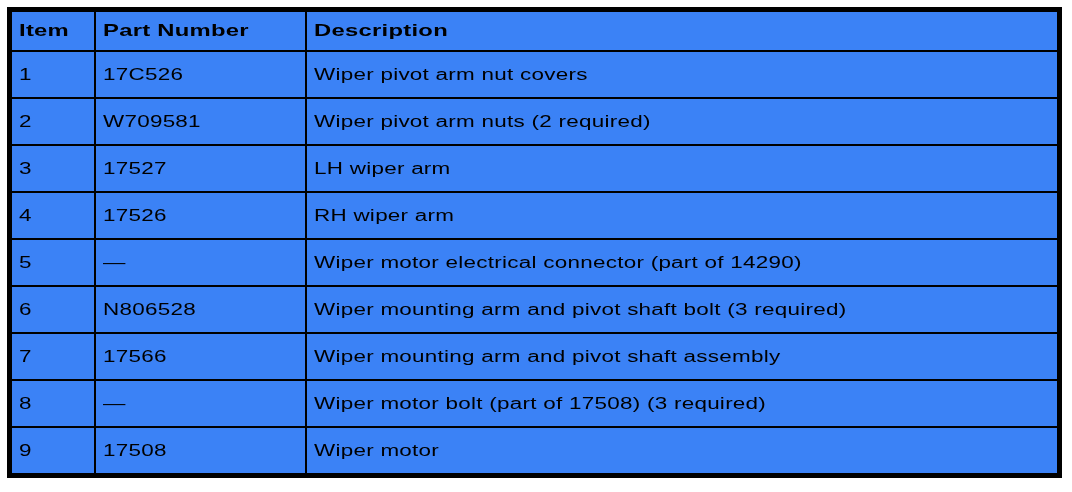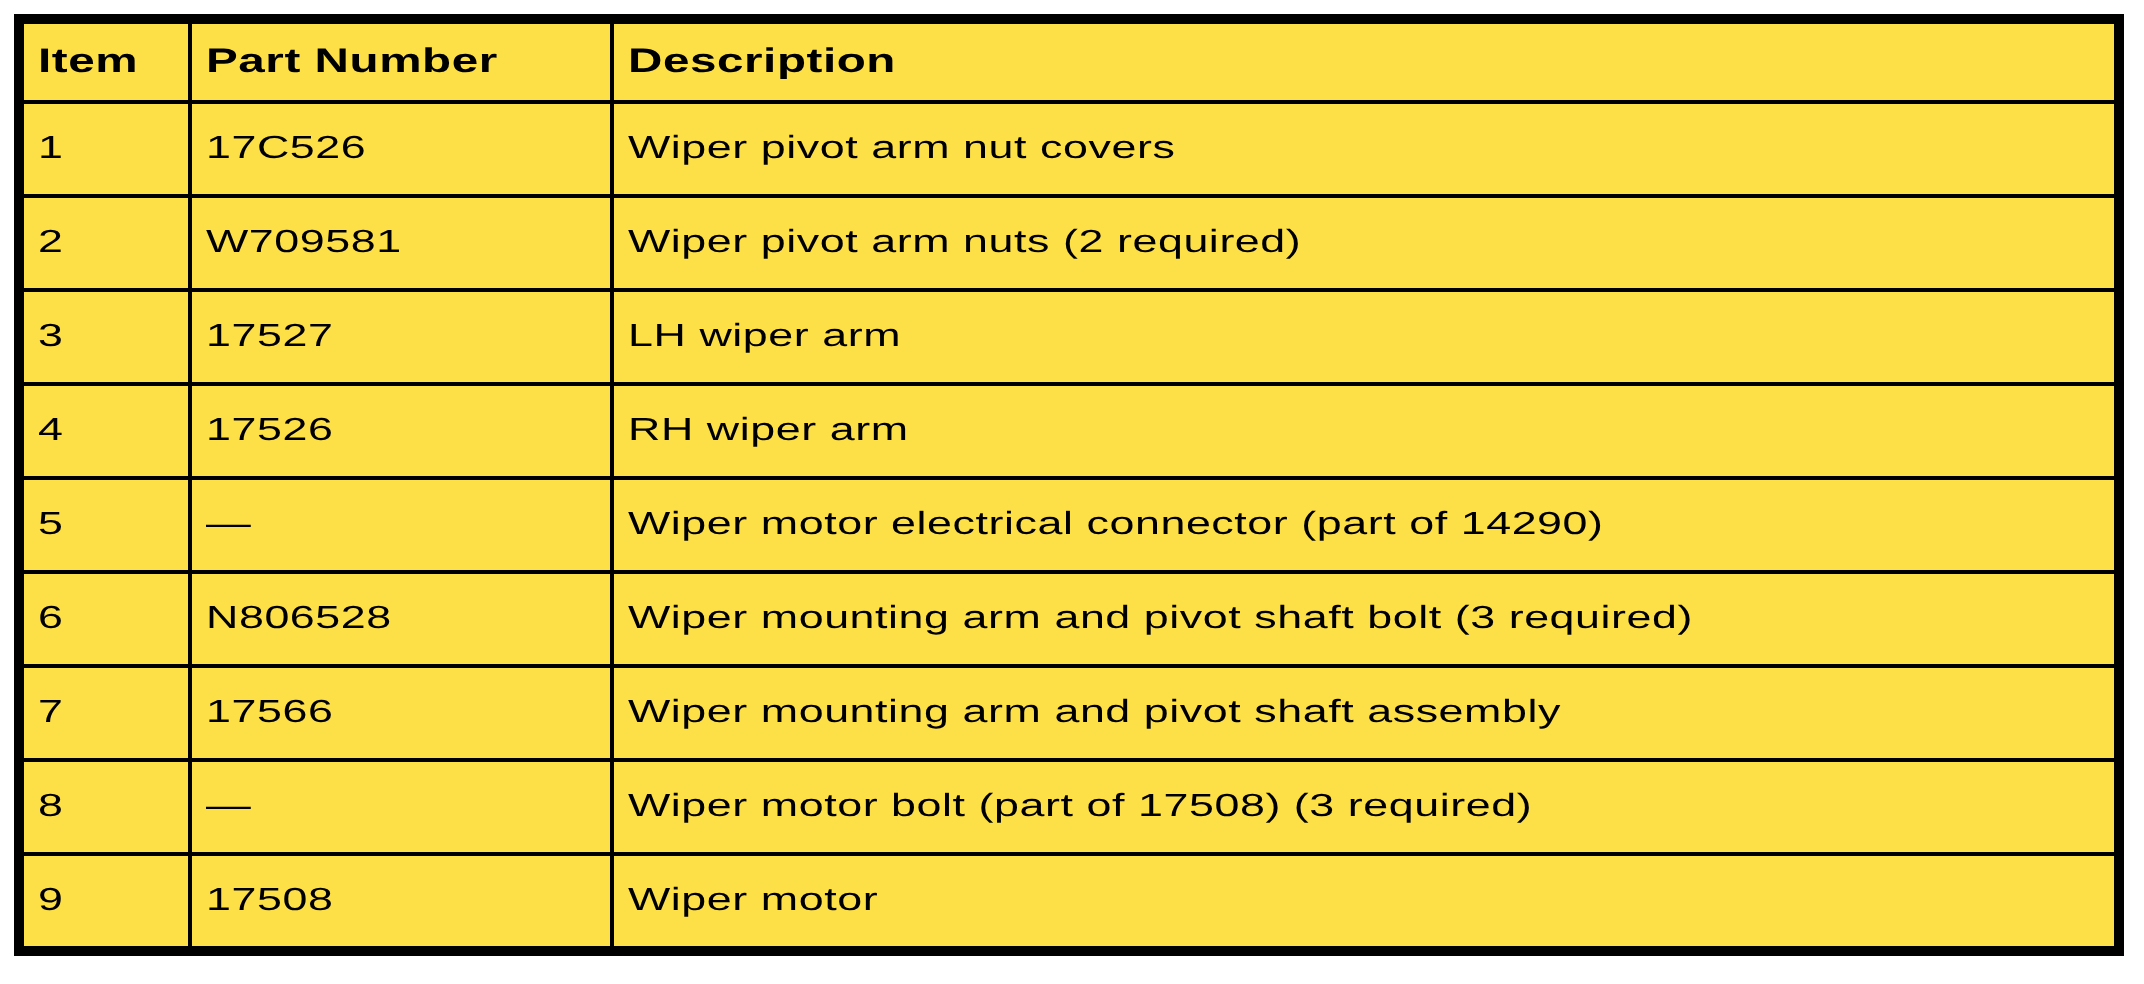--- a/index.html
+++ b/index.html
@@ -11,21 +11,21 @@
     font-family: "Liberation Sans", sans-serif;
     color: #000000;
     overflow: hidden;
   }
   table.parts-table {
     border-collapse: collapse;
     table-layout: fixed;
     width: 1050px;
     margin: 7px 0 0 7px;
     border: 5px solid #000000;
-    background: #fde047;
+    background: #3b82f6;
   }
   .parts-table col.col-item { width: 85px; }
   .parts-table col.col-part { width: 211px; }
   .parts-table col.col-desc { width: 754px; }
   .parts-table th,
   .parts-table td {
     border: 2px solid #000000;
     padding: 0 0 0 7px;
     text-align: left;
     vertical-align: middle;

